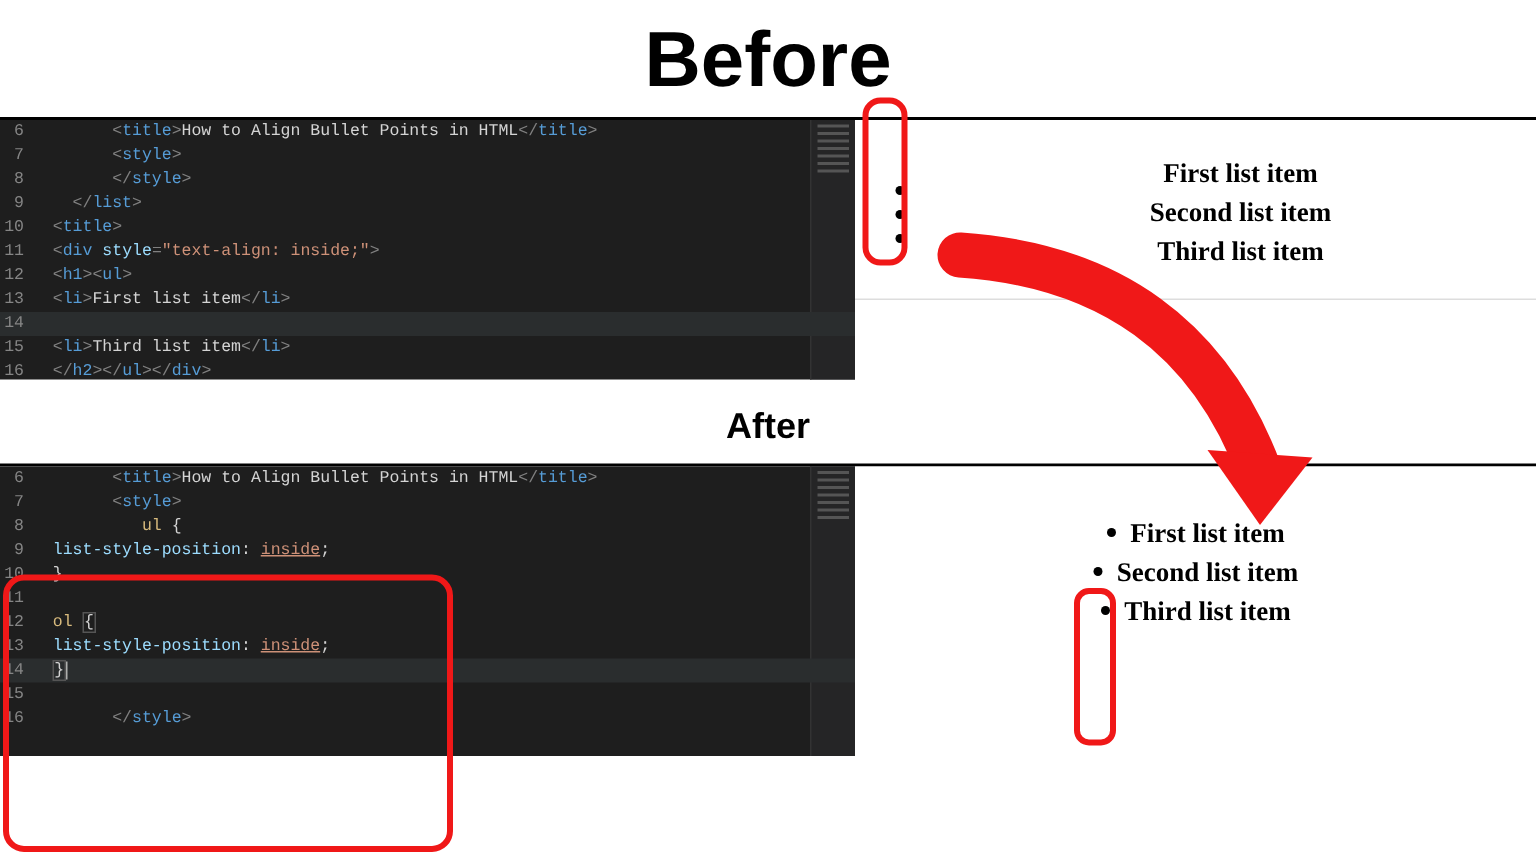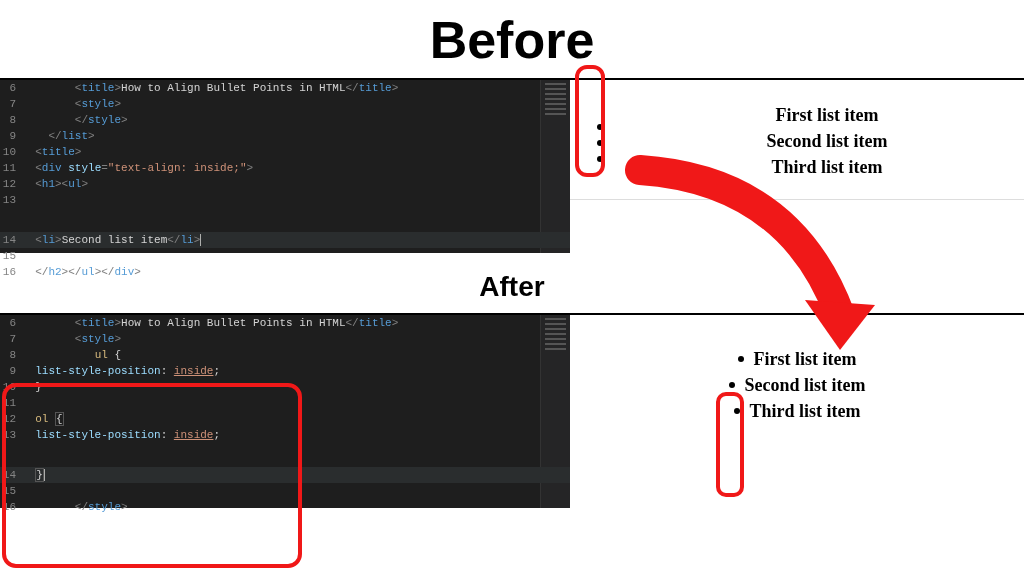--- a/index.html
+++ b/index.html
@@ -15,21 +15,21 @@
   .heading {
     text-align: center;
     font-weight: 700;
     color: #000;
   }
   .heading-before {
     font-size: 52px;
     padding: 10px 0 8px 0;
   }
   .heading-after {
-    font-size: 28px;
+    font-size: 24px;
     padding: 18px 0 10px 0;
   }
 
   .panel-row {
     display: flex;
     width: 100%;
     border-top: 2px solid #000;
     background: #fff;
   }
 
@@ -59,21 +59,21 @@
   .tag { color: #808080; }
   .tagname { color: #569cd6; }
   .attr { color: #9cdcfe; }
   .str { color: #ce9178; }
   .text { color: #d4d4d4; }
   .sel { color: #d7ba7d; }
   .prop { color: #9cdcfe; }
   .val { color: #ce9178; text-decoration: underline; }
   .brace { color: #d4d4d4; }
   .cursor { border-left: 1px solid #aeafad; }
-  .highlighted-line { background: #2a2d2e; margin-top: 24px; }
+  .highlighted-line { background: #2a2d2e; }
 
   .minimap {
     position: absolute;
     right: 0; top: 0; bottom: 0;
     width: 30px;
     background: #252526;
     border-left: 1px solid #333;
   }
   .minimap .mmline {
     height: 2px;
@@ -206,27 +206,28 @@
     <div class="code-line">
         <span class="lineno">11</span>
         <span class="codecell">  <span class="tag">&lt;</span><span class="tagname">div</span> <span class="attr">style</span><span class="tag">=</span><span class="str">"<span>text-align: inside;</span>"</span><span class="tag">&gt;</span></span>
       </div>
     <div class="code-line">
         <span class="lineno">12</span>
         <span class="codecell">  <span class="tag">&lt;</span><span class="tagname">h1</span><span class="tag">&gt;&lt;</span><span class="tagname">ul</span><span class="tag">&gt;</span></span>
       </div>
     <div class="code-line">
         <span class="lineno">13</span>
+        <span class="codecell">  <span class="tag">&lt;</span><span class="tagname">li</span><span class="tag">&gt;</span><span class="text">First list item</span><span class="tag">&lt;/</span><span class="tagname">li</span><span class="tag">&gt;</span></span>
       </div>
     <div class="code-line highlighted-line">
         <span class="lineno">14</span>
-        <span class="codecell">  <span class="tag">&lt;</span><span class="tagname">li</span><span class="tag">&gt;</span><span class="text">Second list item</span><span class="tag">&lt;/</span><span class="tagname">li</span><span class="tag">&gt;</span><span class="cursor"></span></span>
       </div>
     <div class="code-line">
         <span class="lineno">15</span>
+        <span class="codecell">  <span class="tag">&lt;</span><span class="tagname">li</span><span class="tag">&gt;</span><span class="text">Third list item</span><span class="tag">&lt;/</span><span class="tagname">li</span><span class="tag">&gt;</span></span>
       </div>
     <div class="code-line">
         <span class="lineno">16</span>
         <span class="codecell">  <span class="tag">&lt;/</span><span class="tagname">h2</span><span class="tag">&gt;&lt;/</span><span class="tagname">ul</span><span class="tag">&gt;&lt;/</span><span class="tagname">div</span><span class="tag">&gt;</span></span>
       </div>
   </div>
 
   <div class="render-panel">
     <div class="before-render">
       <div class="before-bullets">

